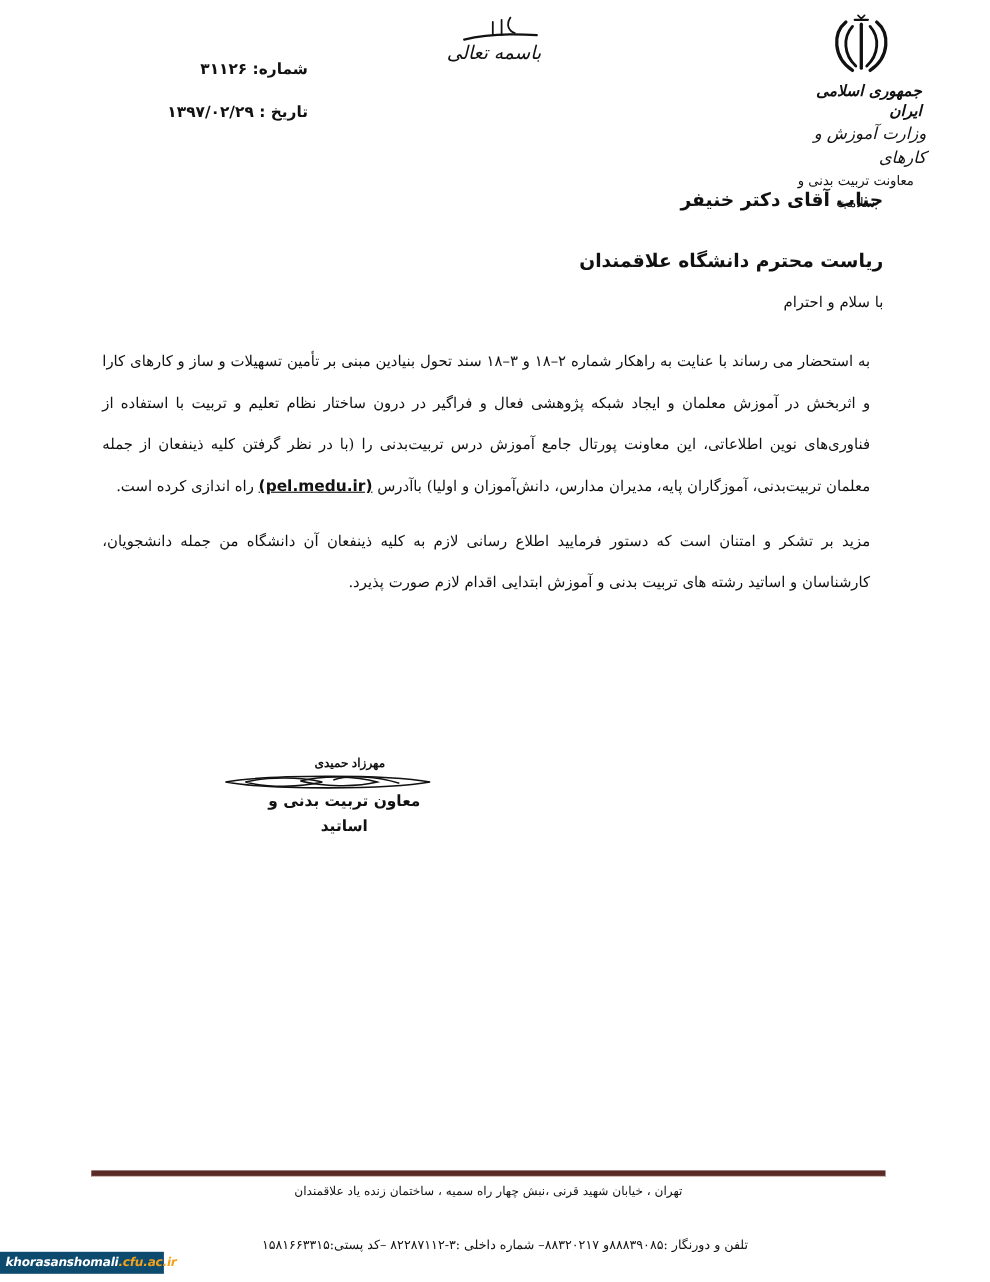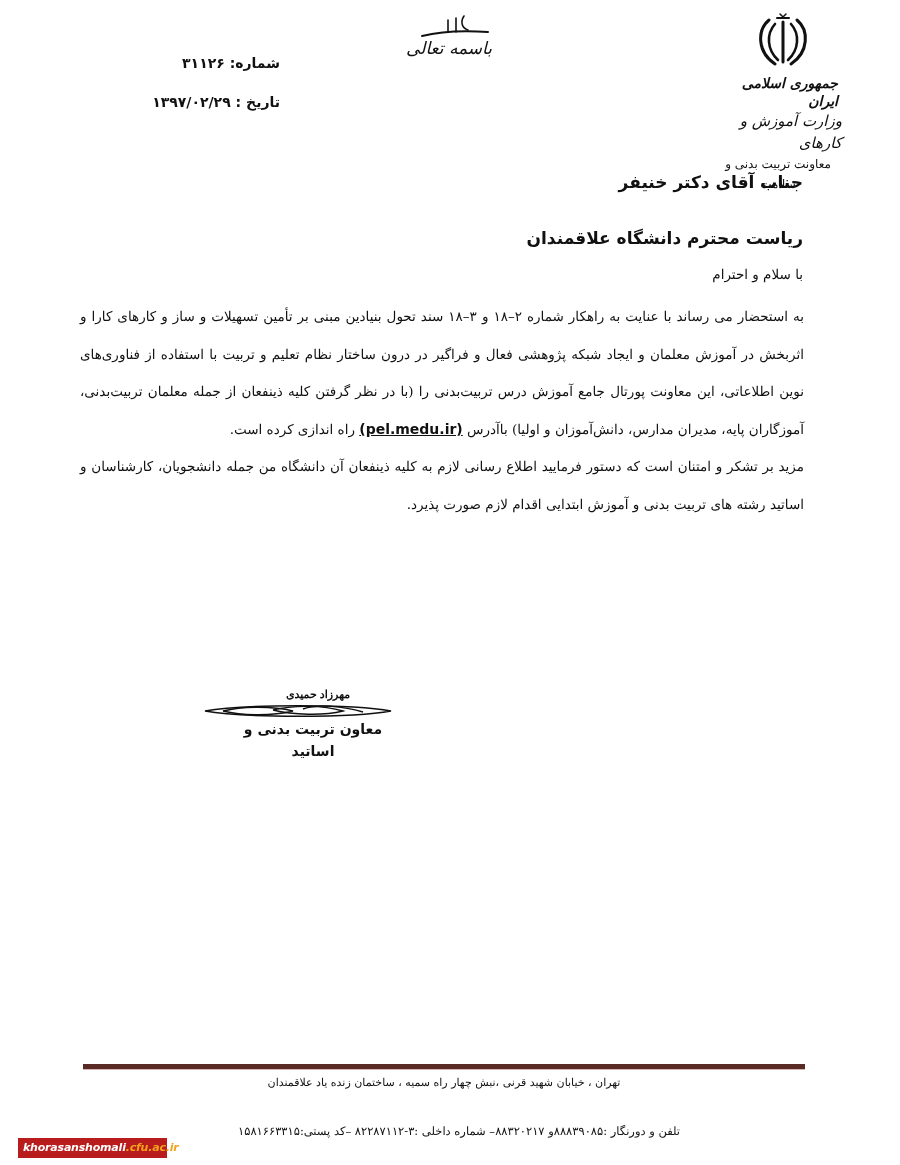--- a/index.html
+++ b/index.html
@@ -103,21 +103,21 @@
     
     .body-text {
       left: 80px;
       top: 298px;
       width: 724px;
       font-size: 13.5px;
       line-height: 37.5px;
       text-align: justify;
       text-align-last: right;
     }
-    .body-text p { margin: 0; }
+    .body-text p { margin: 13px; }
     .url-link {
       font-family: "DejaVu Sans", sans-serif;
       font-weight: bold;
       text-decoration: underline;
       color: #111;
       direction: ltr;
       unicode-bidi: embed;
       font-size: 14px;
     }
 
@@ -165,25 +165,25 @@
       left: 200px;
       width: 480px;
       top: 1124px;
       text-align: right;
       font-size: 11.5px;
       white-space: nowrap;
     }
 
     
     .watermark {
-      left: 18px;
+      left: 0;
       top: 1138px;
       width: 149px;
       height: 20px;
-      background: #b91c1c;
+      background: #0c4a6e;
       color: #ffffff;
       font-family: "DejaVu Sans", sans-serif;
       font-weight: bold;
       font-style: italic;
       font-size: 11px;
       line-height: 20px;
       padding-left: 5px;
       box-sizing: border-box;
       white-space: nowrap;
       letter-spacing: -0.2px;

